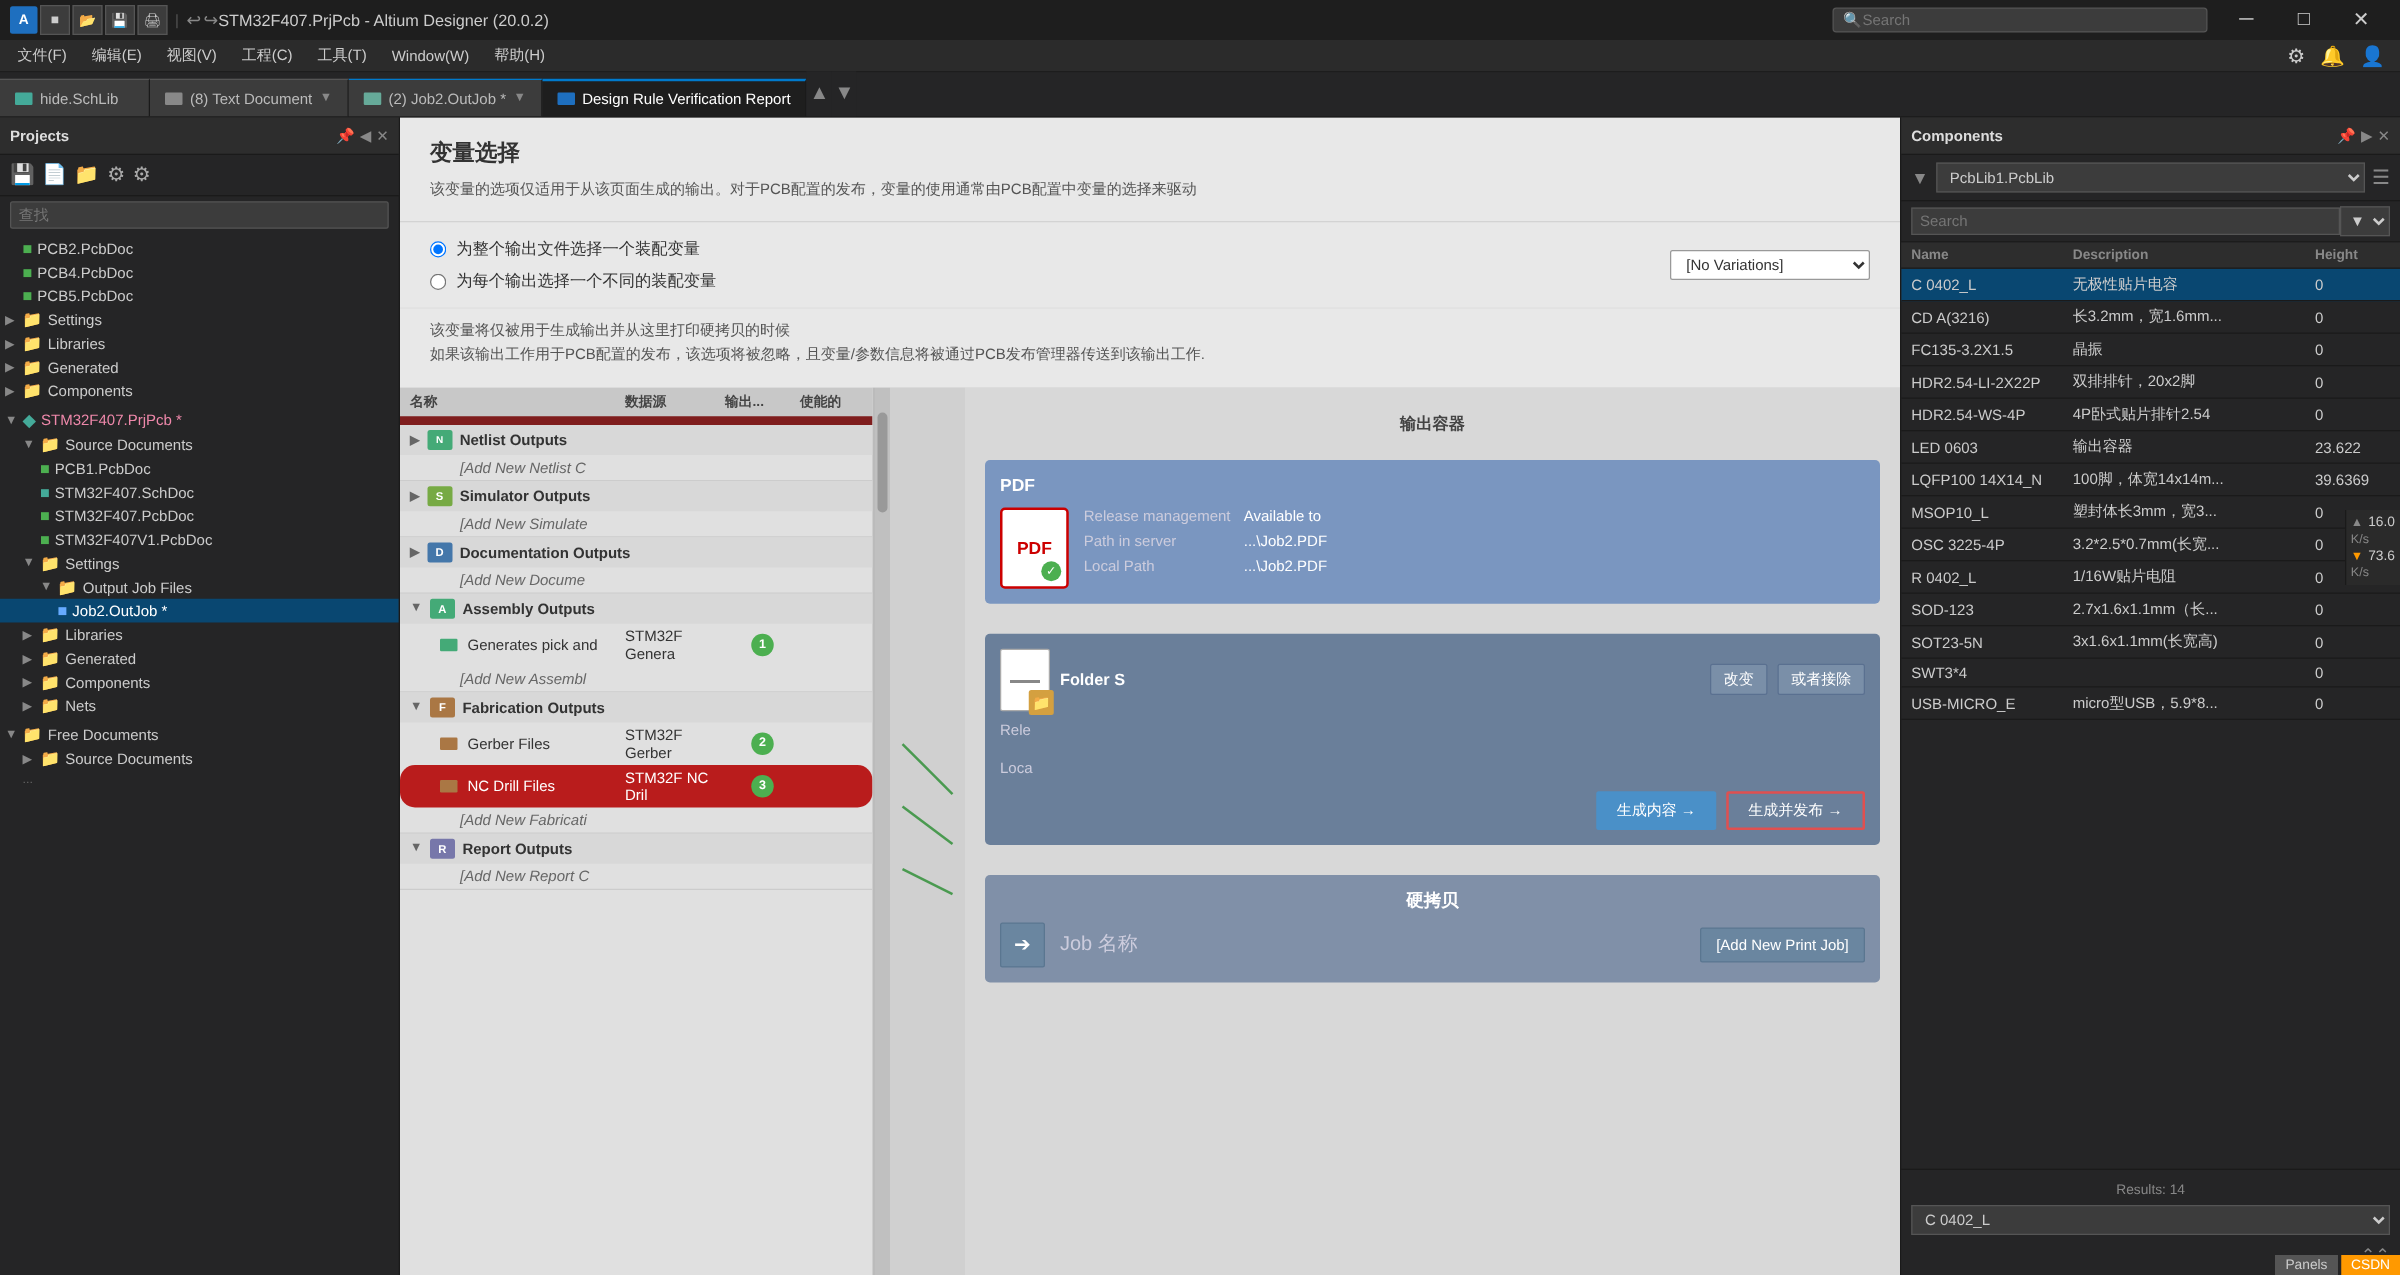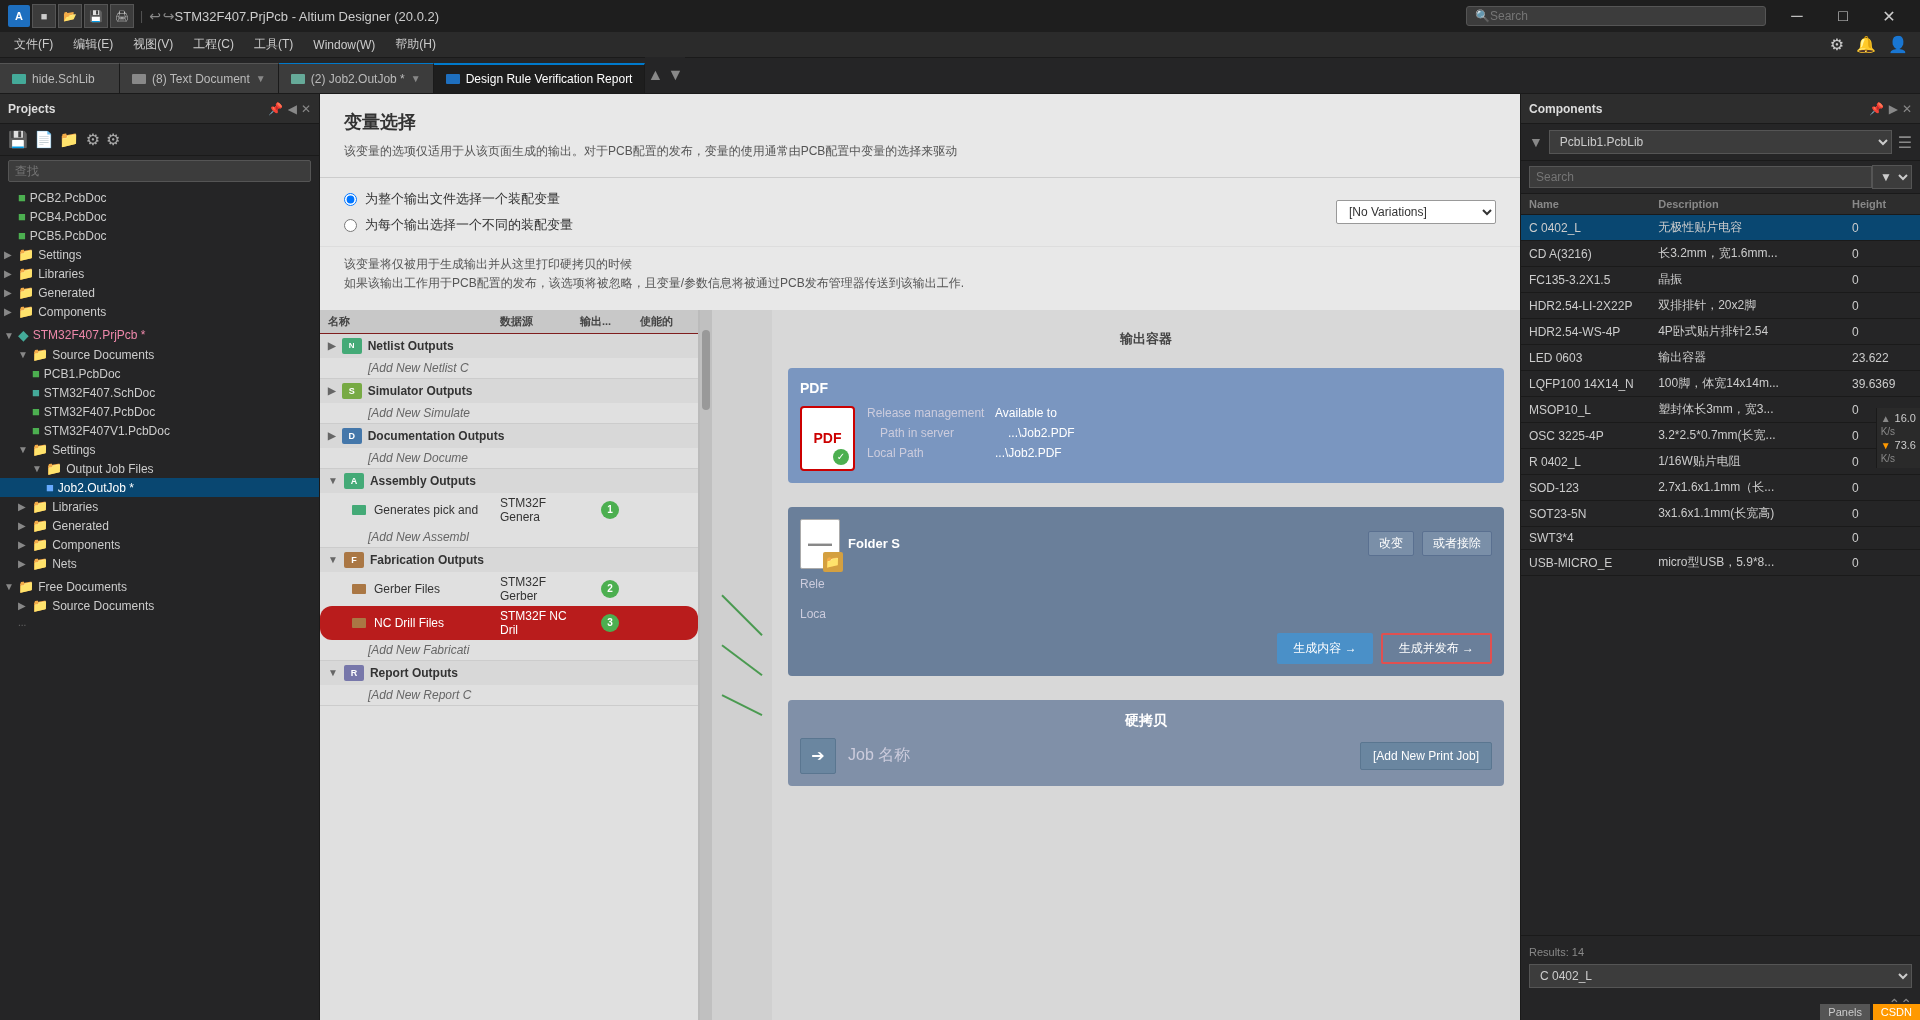--- a/index.html
+++ b/index.html
@@ -73,21 +73,21 @@
     .variation-select { background: #fff; border: 1px solid #999; border-radius: 2px; padding: 3px 8px; font-size: 12px; color: #333; min-width: 160px; }
     
     
     #info-text { background: #e8e8e8; padding: 8px 24px 16px; color: #555; font-size: 12px; line-height: 1.6; }
     
     
     #output-area { flex: 1; display: flex; overflow: hidden; background: #d0d0d0; }
     
     
     #output-list-panel { width: 380px; background: #e0e0e0; border-right: 2px solid #bbb; overflow-y: auto; flex-shrink: 0; }
-    #output-list-header { display: grid; grid-template-columns: 1fr 80px 60px 50px; padding: 4px 8px; background: #c8c8c8; border-bottom: 1px solid #7f1d1d; font-size: 11px; font-weight: bold; color: #444; }
+    #output-list-header { display: grid; grid-template-columns: 1fr 80px 60px 50px; padding: 4px 8px; background: #c8c8c8; border-bottom: 7px solid #7f1d1d; font-size: 11px; font-weight: bold; color: #444; }
     
     
     .output-group { border-bottom: 1px solid #ccc; }
     .output-group-header { display: flex; align-items: center; gap: 6px; padding: 4px 8px; background: #d8d8d8; cursor: pointer; font-weight: bold; color: #333; font-size: 12px; }
     .output-group-header .expand-arrow { font-size: 10px; color: #666; }
     .output-group-header .group-icon { width: 20px; height: 16px; background: #6a9; display: inline-flex; align-items: center; justify-content: center; font-size: 9px; color: white; border-radius: 2px; }
     .output-item { display: grid; grid-template-columns: 1fr 80px 60px 50px; padding: 3px 8px 3px 32px; cursor: pointer; color: #333; font-size: 12px; align-items: center; }
     .output-item.selected { background: #b91c1c; color: #fff; border-radius: 12px; }
     .output-item .item-icon { width: 16px; height: 12px; background: #4a8; display: inline-flex; align-items: center; justify-content: center; border-radius: 1px; margin-right: 4px; }
     .add-new-item { padding: 3px 8px 3px 48px; font-size: 12px; color: #666; cursor: pointer; font-style: italic; }
@@ -122,21 +122,21 @@
     
     
     #comp-table { flex: 1; overflow-y: auto; }
     .comp-table-header { display: grid; grid-template-columns: 1fr 1.5fr 60px; padding: 4px 8px; background: #2d2d2d; border-bottom: 1px solid #1a1a1a; font-size: 11px; color: #888; font-weight: bold; }
     .comp-row { display: grid; grid-template-columns: 1fr 1.5fr 60px; padding: 4px 8px; border-bottom: 1px solid #1a1a1a; font-size: 12px; color: #ccc; cursor: pointer; align-items: center; }
     .comp-row.selected { background: #094771; }
     
     
     #comp-bottom { padding: 8px; border-top: 1px solid #1a1a1a; background: #252526; }
     #comp-bottom select { width: 100%; background: #3c3c3c; border: 1px solid #555; color: #ccc; padding: 3px 6px; font-size: 12px; margin-bottom: 4px; }
-    #comp-results { font-size: 11px; color: #888; padding: 2px 0; }
+    #comp-results { font-size: 11px; color: #888; padding: 2px 0; text-align: center; }
     
     
     ::-webkit-scrollbar { width: 8px; height: 8px; }
     ::-webkit-scrollbar-track { background: #1e1e1e; }
     ::-webkit-scrollbar-thumb { background: #555; border-radius: 4px; }
     
     
     .tab-scroll-arrow { width: 20px; height: 36px; display: flex; align-items: center; justify-content: center; cursor: pointer; color: #888; background: #252526; font-size: 16px; }
   </style>
 </head>
@@ -497,21 +497,21 @@
                   <span style="color:#fff;font-size:10px;">✓</span>
                 </div>
               </div>
 
               <div style="flex:1;">
                 <div style="display:flex;gap:8px;margin-bottom:6px;">
                   <span style="color:#ccd;font-size:12px;min-width:120px;">Release management</span>
                   <span style="color:#fff;font-size:12px;">Available to</span>
                 </div>
                 <div style="display:flex;gap:8px;margin-bottom:6px;">
-                  <span style="color:#ccd;font-size:12px;min-width:120px;margin-left:13px;">Path in server</span>
+                  <span style="color:#ccd;font-size:12px;min-width:120px;">Path in server</span>
                   <span style="color:#fff;font-size:12px;">...\Job2.PDF</span>
                 </div>
                 <div style="display:flex;gap:8px;">
                   <span style="color:#ccd;font-size:12px;min-width:120px;">Local Path</span>
                   <span style="color:#fff;font-size:12px;">...\Job2.PDF</span>
                 </div>
               </div>
             </div>
           </div>
 

